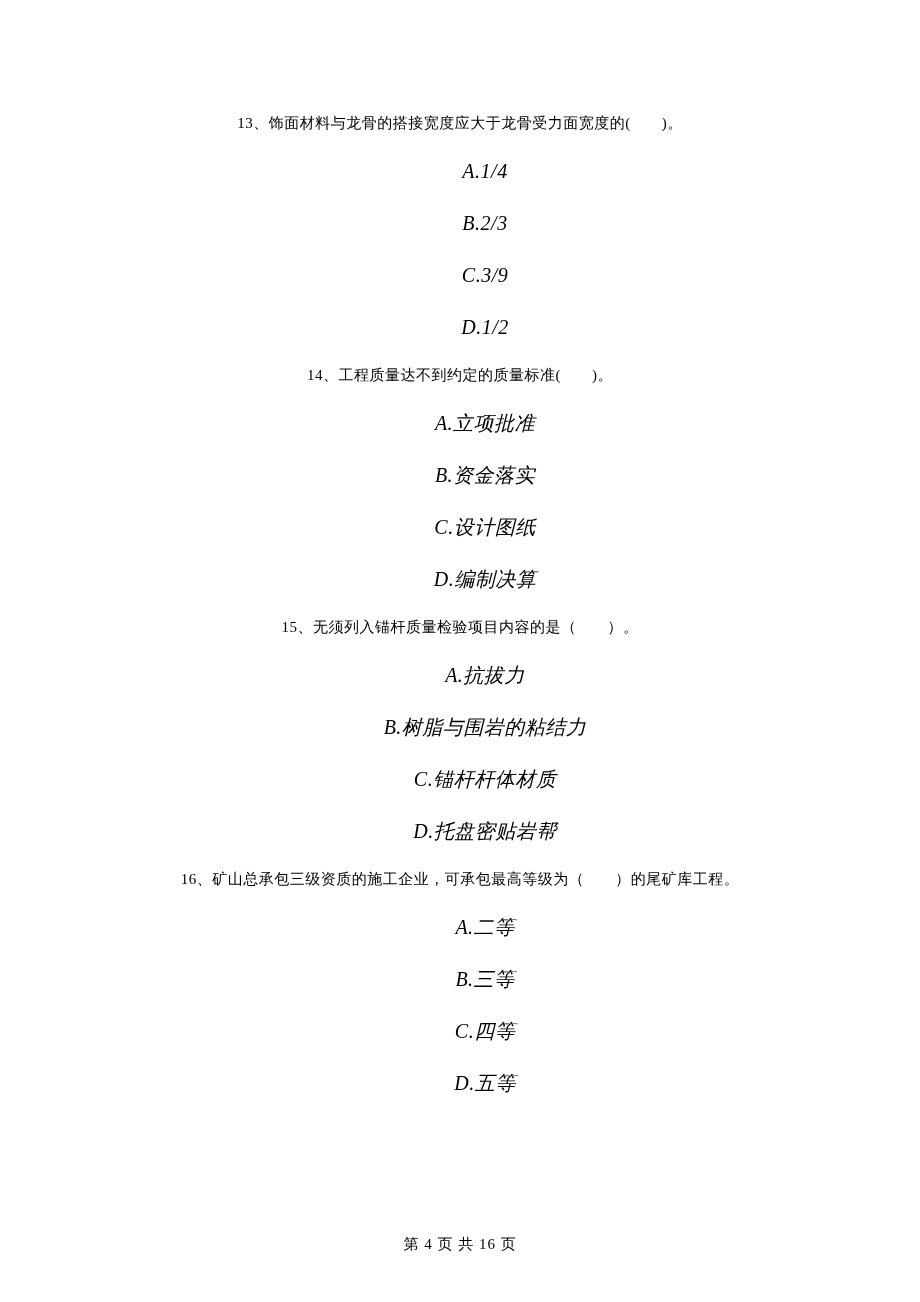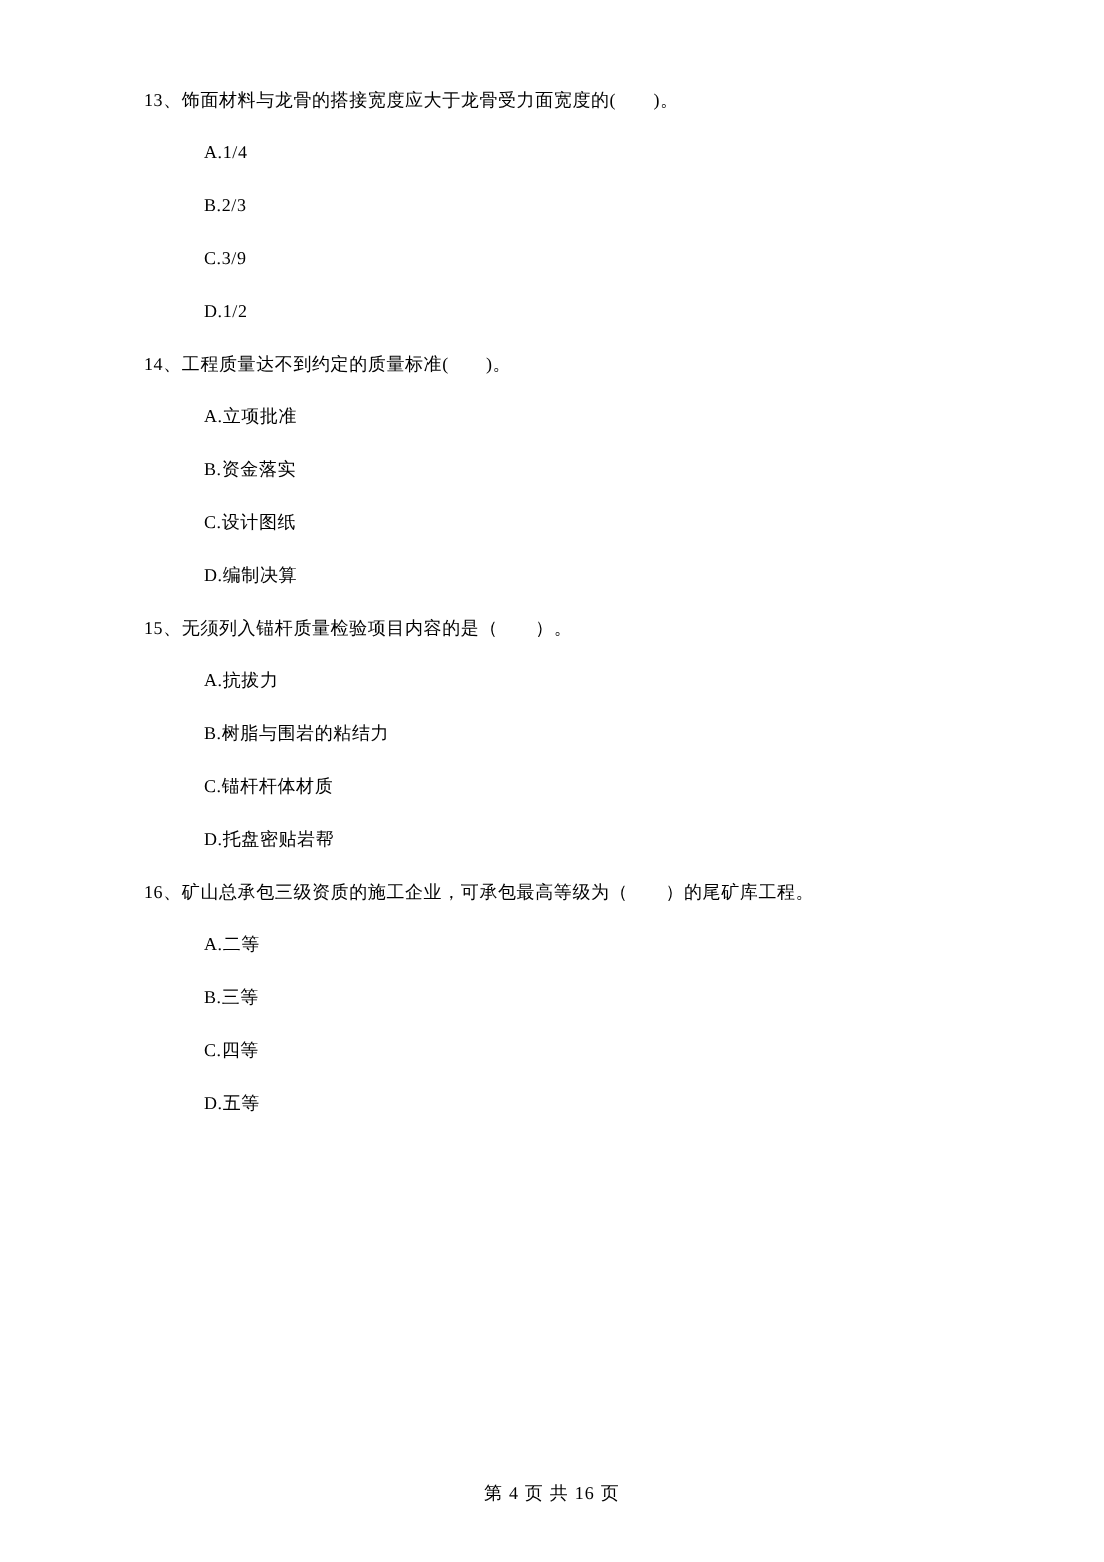--- a/index.html
+++ b/index.html
@@ -9,39 +9,41 @@
     }
     body {
       width: 920px;
       height: 1302px;
       background: #ffffff;
       font-family: "SimSun", "宋体", serif;
       color: #000000;
       position: relative;
     }
     .page-content {
-      padding: 72px 120px 0 120px;
+      padding: 111px 120px 0 120px;
+      text-align: center;
     }
     .question {
       margin-bottom: 8px;
     }
     .question-stem {
       font-size: 15px;
       line-height: 1.6;
       margin-bottom: 20px;
       letter-spacing: 0.5px;
     }
     .options {
       padding-left: 50px;
     }
     .option {
-      font-size: 15px;
+      font-size: 20px;
       line-height: 1.6;
       margin-bottom: 20px;
       letter-spacing: 0.5px;
+      font-style: italic;
     }
     .page-footer {
       position: absolute;
       bottom: 48px;
       left: 0;
       right: 0;
       text-align: center;
       font-size: 15px;
       letter-spacing: 1px;
     }

